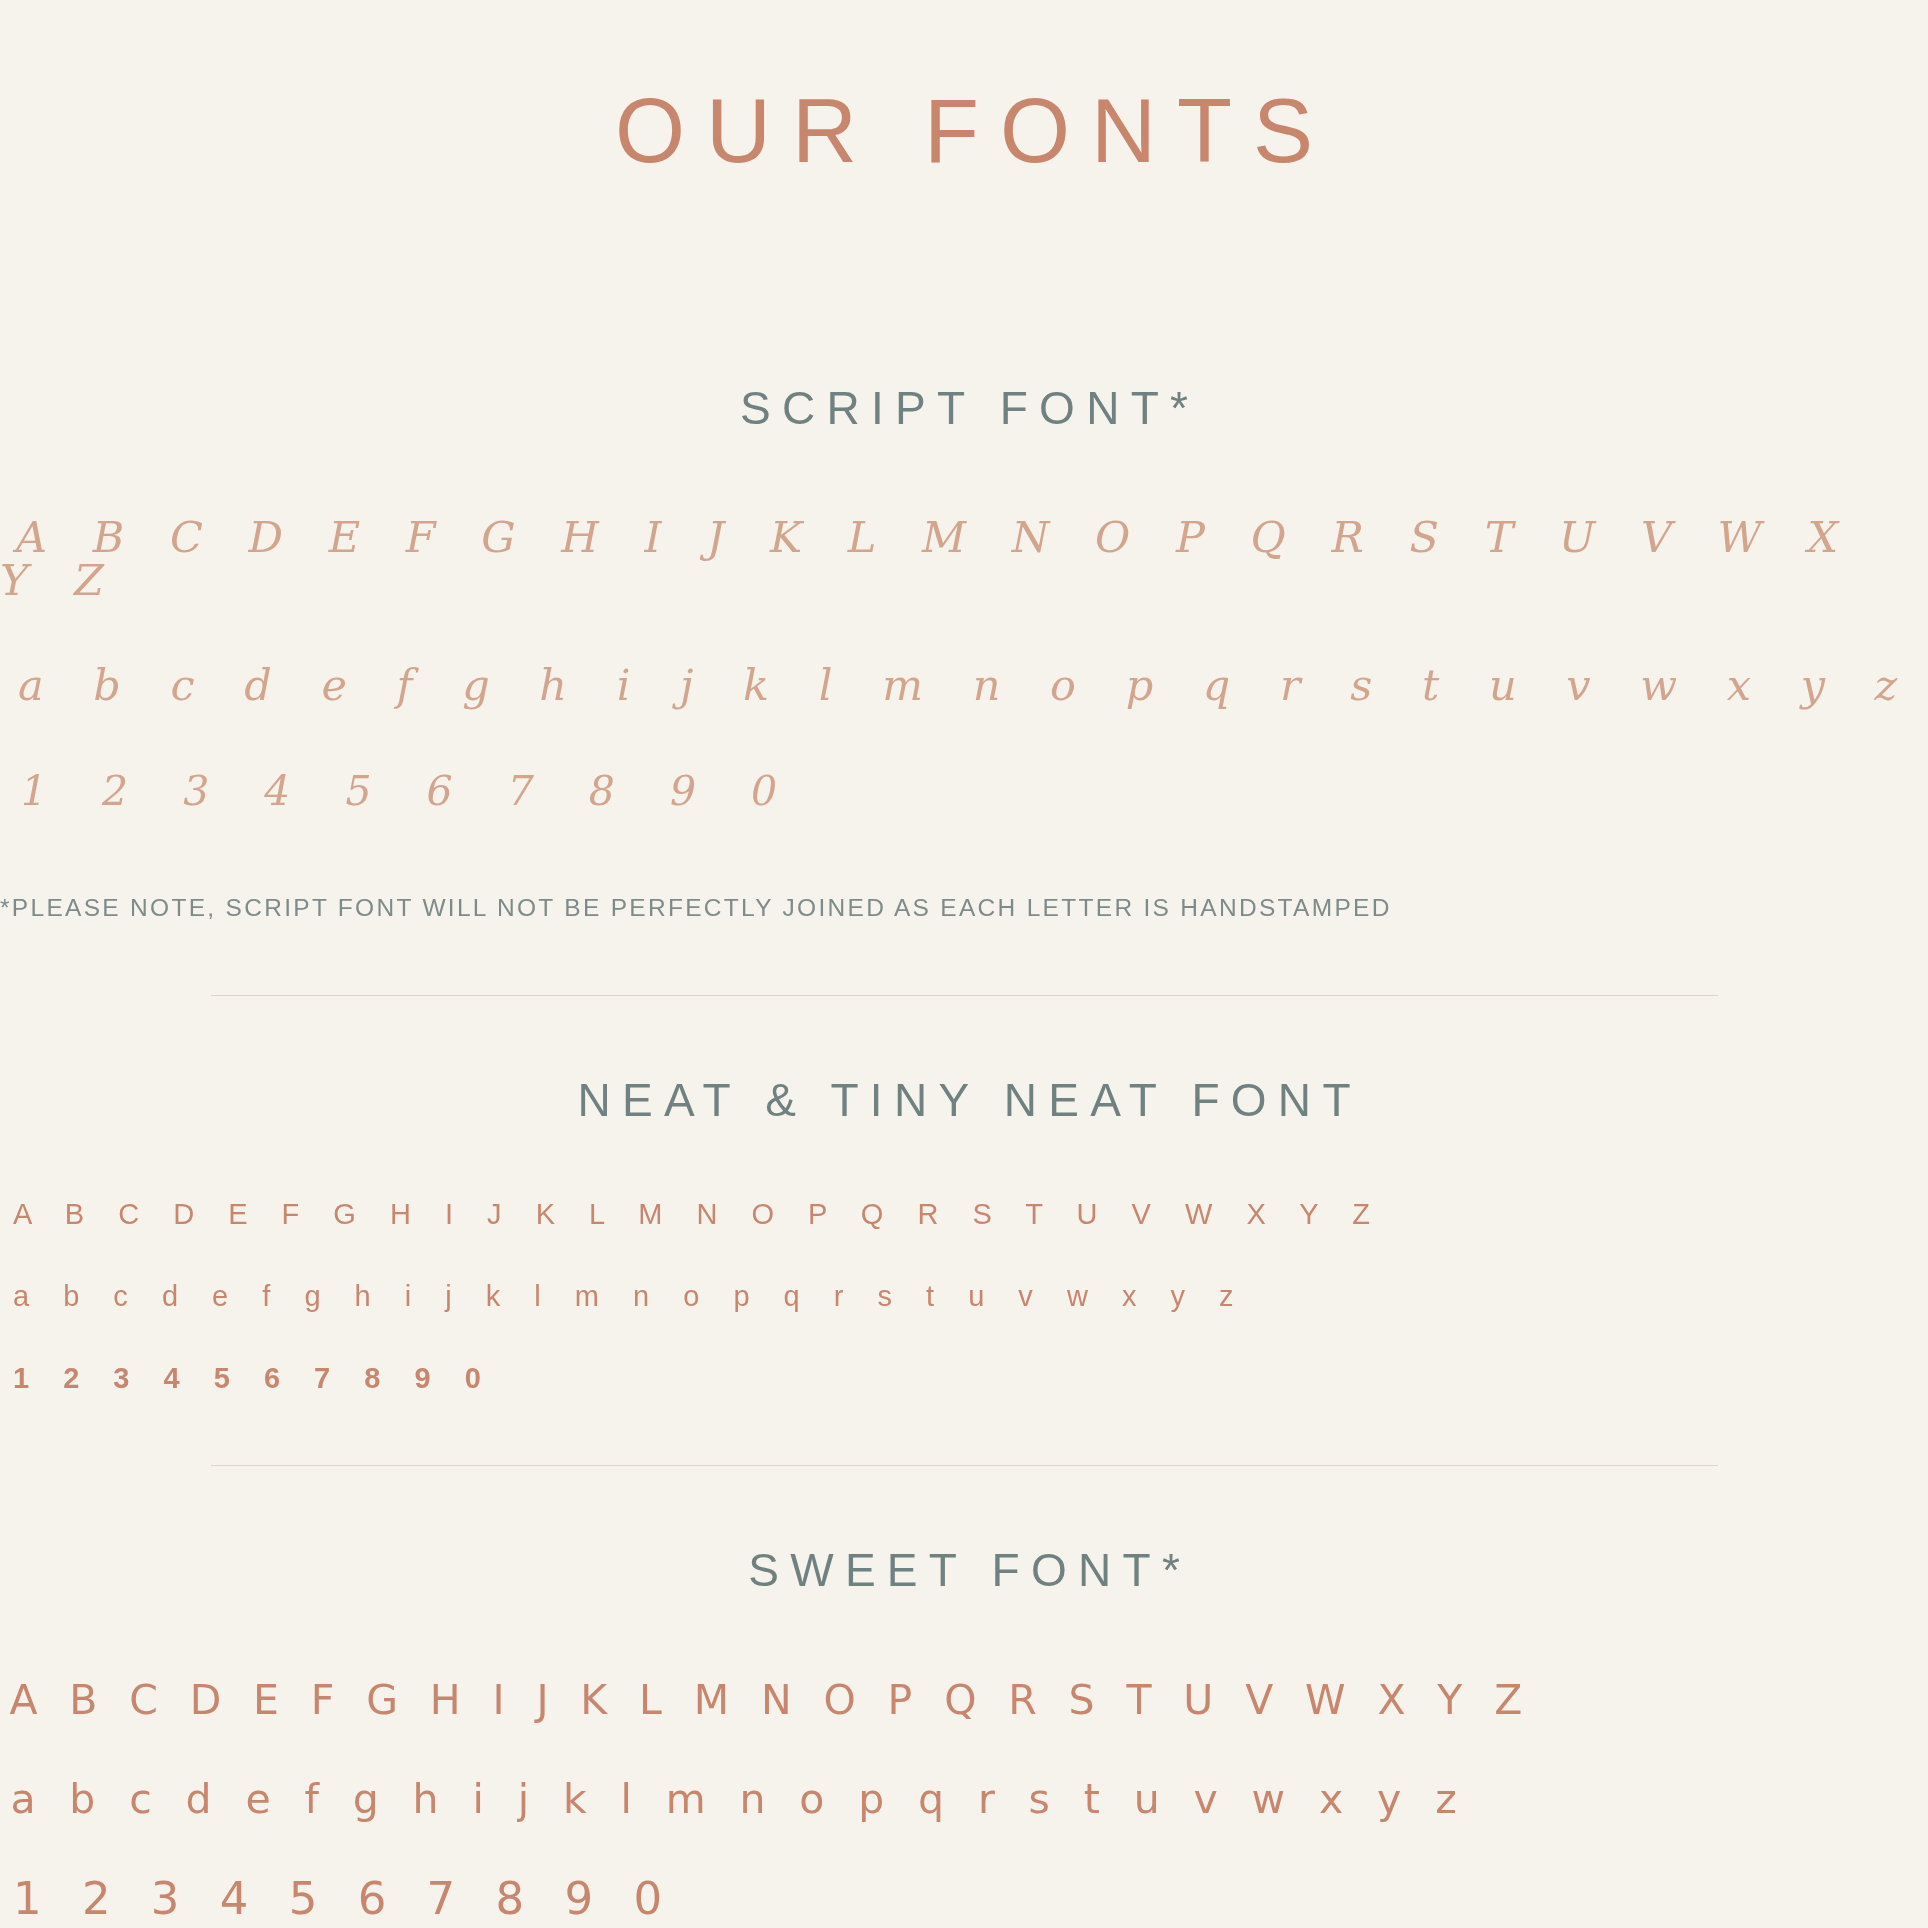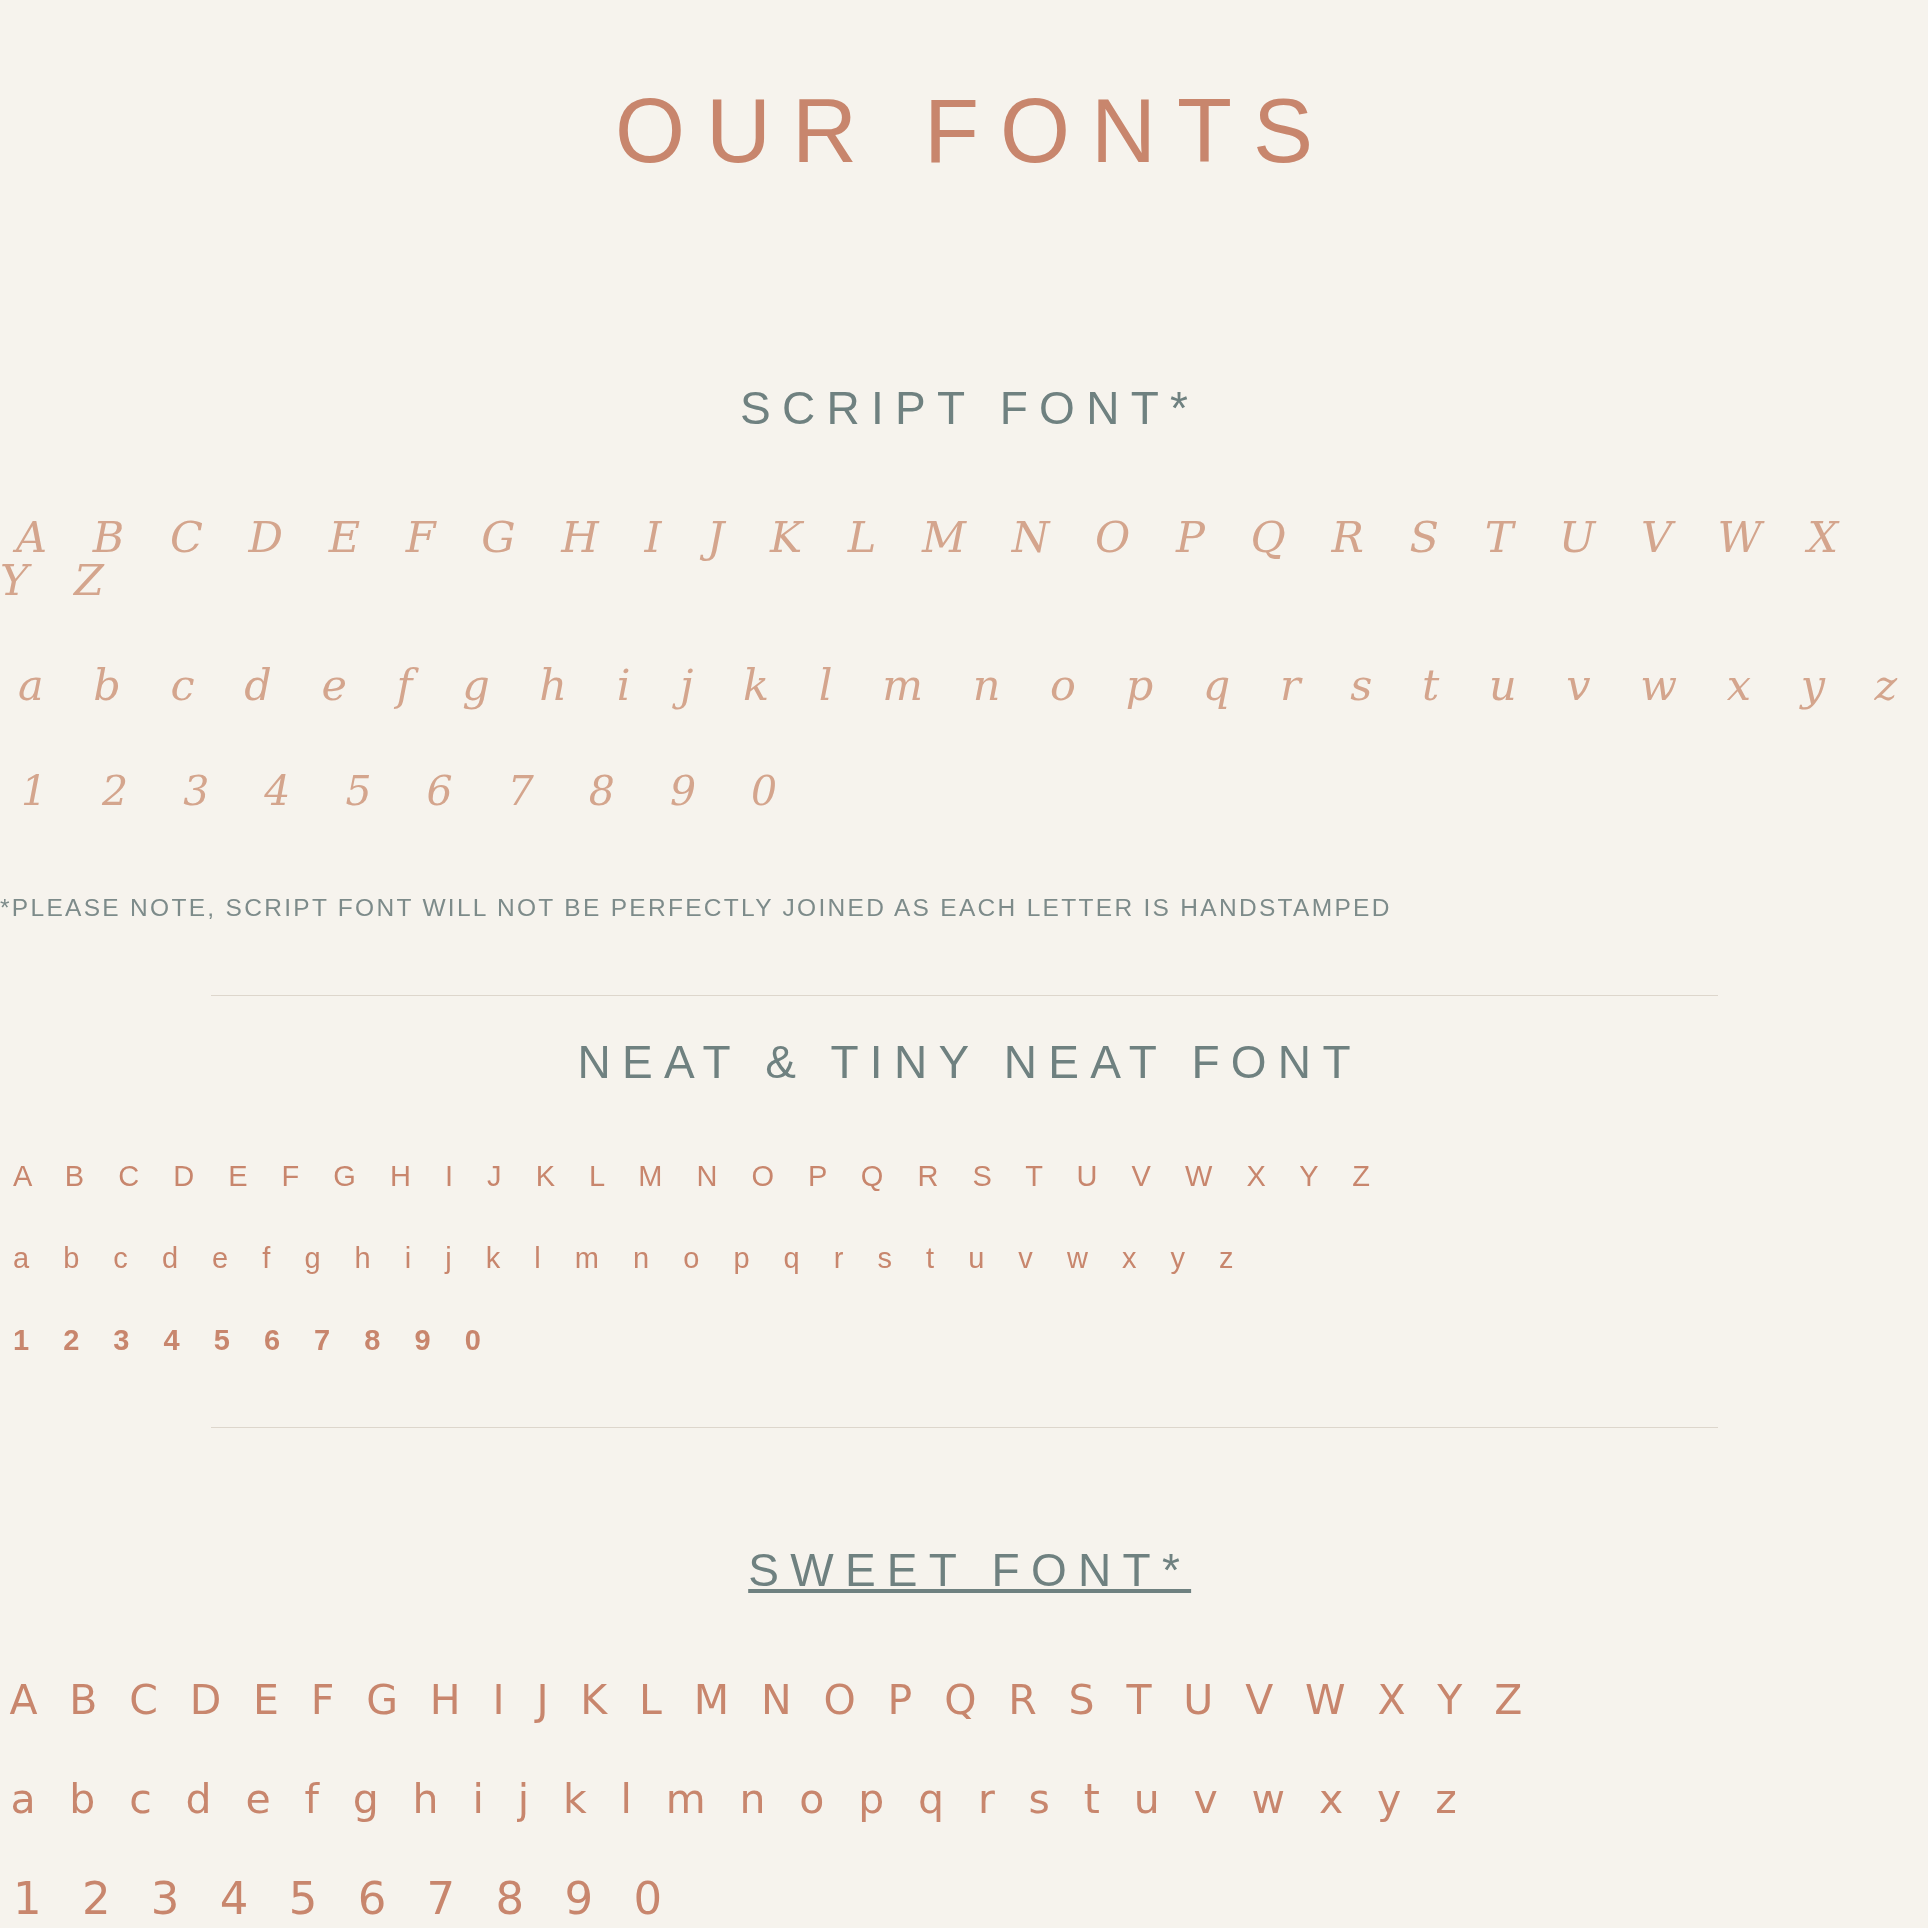--- a/index.html
+++ b/index.html
@@ -136,27 +136,27 @@
     margin: 0 auto;
   }
 
   .sp-title-1 { margin-top: 209px; }
   .sp-1 { margin-top: 85px; }
   .sp-2 { margin-top: 62px; }
   .sp-3 { margin-top: 64px; }
   .note-1 { margin-top: 77px; }
   .div-1 { margin-top: 68px; }
 
-  .sp-title-2 { margin-top: 43px; }
+  .sp-title-2 { margin-top: 81px; }
   .sp-4 { margin-top: 77px; }
   .sp-5 { margin-top: 53px; }
   .sp-6 { margin-top: 53px; }
   .div-2 { margin-top: 72px; }
 
-  .sp-title-3 { margin-top: 119px; text-decoration: underline; }
+  .sp-title-3 { margin-top: 81px; }
   .sp-7 { margin-top: 87px; }
   .sp-8 { margin-top: 58px; }
   .sp-9 { margin-top: 56px; }
 </style>
 </head>
 <body>
 
 <div class="page">
 
   <h1 class="page-title">OUR FONTS</h1>

